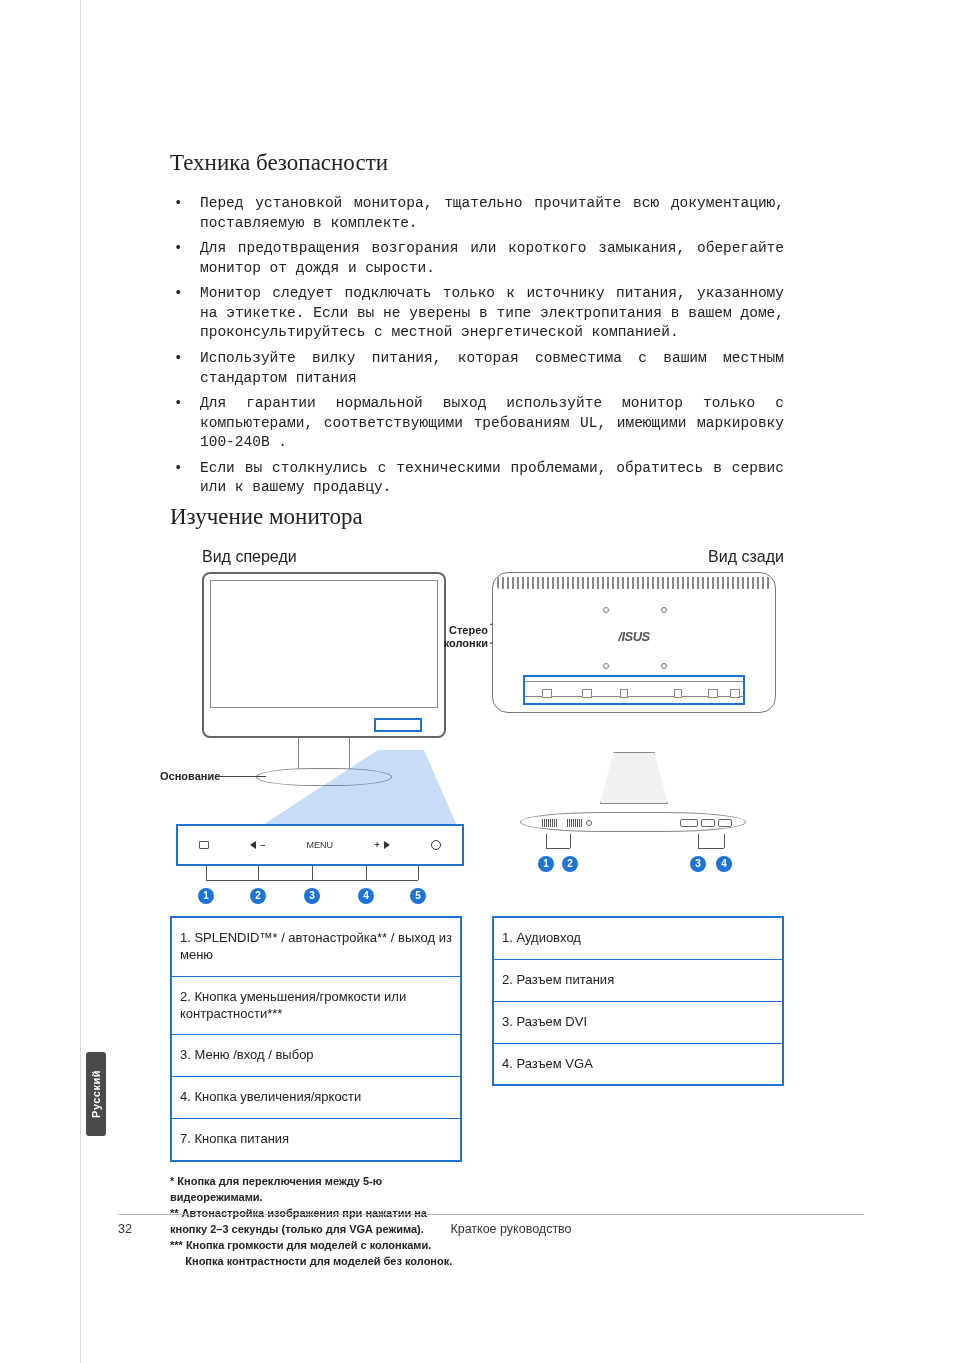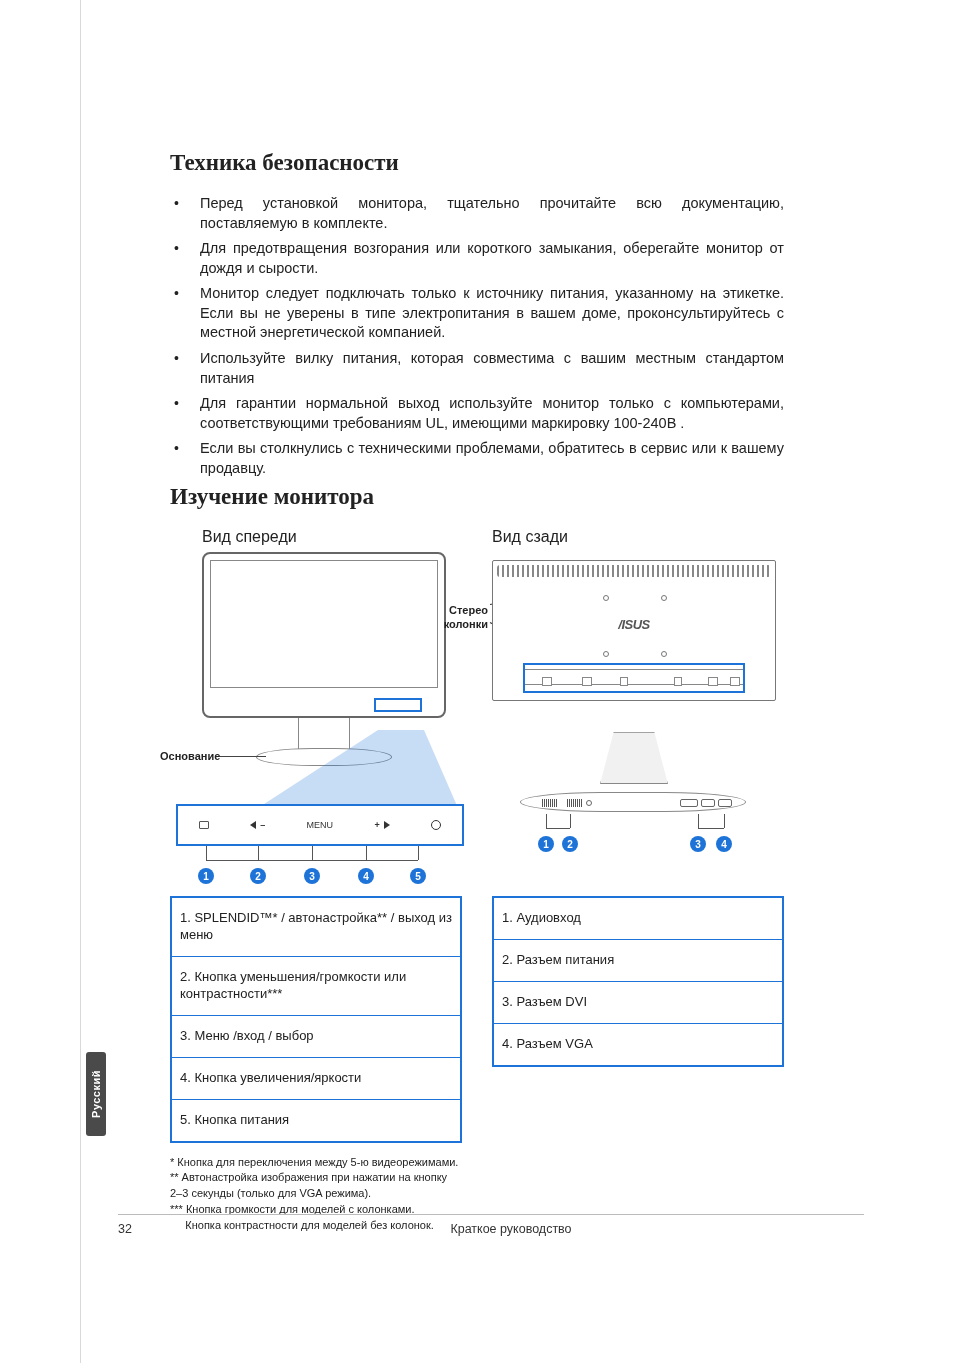--- a/index.html
+++ b/index.html
@@ -22,32 +22,33 @@
   .left-margin-line {
     position: absolute;
     left: 80px;
     top: 0;
     width: 1px;
     height: 1363px;
     background: #d9d9d9;
   }
   h2.serif {
     font-family: "Times New Roman", Times, serif;
-    font-weight: bold;
+    font-weight: normal;
     font-size: 23px;
     margin-bottom: 18px;
   }
   ul.safety { list-style: none; padding: 0; }
   ul.safety li {
     position: relative;
     padding-left: 30px;
     font-size: 14.5px;
     line-height: 1.35;
     margin-bottom: 6px;
     text-align: justify;
+    font-family: Liberation Mono, monospace;
   }
   ul.safety li::before {
     content: "•";
     position: absolute;
     left: 4px;
     top: 0;
     font-size: 14px;
   }
   .study { }
   .columns {
@@ -55,21 +56,21 @@
     gap: 30px;
     margin-top: 10px;
   }
   .col { flex: 1 1 0; min-width: 0; }
   .view-title {
     font-size: 16px;
     font-weight: 400;
     margin-bottom: 6px;
   }
   .view-title.front { padding-left: 32px; }
-  .view-title.rear { text-align: left; }
+  .view-title.rear { text-align: right; }
 
   
   .front-wrap { position: relative; height: 340px; text-align: center; }
   .monitor-front {
     position: absolute;
     left: 32px; top: 0;
     width: 244px; height: 166px;
     border: 2px solid #666; border-radius: 8px;
     background: #fff;
   }
@@ -140,22 +141,22 @@
   .front-marks .tick.t1 { left:30px; }
   .front-marks .tick.t2 { left:82px; }
   .front-marks .tick.t3 { left:136px; }
   .front-marks .tick.t4 { left:190px; }
   .front-marks .tick.t5 { left:242px; }
   .front-marks .hline.h1 { left:30px; width:212px; }
 
   
   .rear-wrap { position: relative; height: 340px; }
   .rear-body {
-    position:absolute; left:0; top:8px; width:284px; height:141px;
-    border:1px solid #777; border-radius:2px; background:#fff;
+    position:absolute; left:0; top:0; width:284px; height:141px;
+    border:1px solid #777; border-radius:16px; background:#fff;
   }
   .rear-top {
     position:absolute; left:4px; top:4px; right:4px; height:12px;
     background: repeating-linear-gradient(90deg,#888 0 2px,transparent 2px 5px);
     border-radius:3px;
   }
   .rear-screws .sc { position:absolute; width:6px; height:6px; border:1px solid #777; border-radius:50%; }
   .rear-logo {
     position:absolute; left:0; right:0; top:56px; text-align:center;
     font-style:italic; font-weight:bold; font-size:13px; letter-spacing:-0.5px; color:#555;
@@ -215,21 +216,21 @@
   }
   .legend .row {
     padding: 12px 8px;
     border-top: 1px solid #1e73d8;
     line-height: 1.3;
   }
   .legend .row:first-child { border-top: none; }
 
   .footnotes {
     font-size: 11px;
-    font-weight: normal;
+    font-weight: bold;
     line-height: 1.45;
     margin-top: 12px;
   }
 
   
   .side-tab {
     position: absolute;
     left: 86px;
     top: 1052px;
     width: 20px;
@@ -325,21 +326,21 @@
             <span class="num-circle n4">4</span>
             <span class="num-circle n5">5</span>
           </div>
         </div>
 
         <div class="legend">
           <div class="row">1. SPLENDID™* / автонастройка** / выход из меню</div>
           <div class="row">2.  Кнопка уменьшения/громкости или контрастности***</div>
           <div class="row">3. Меню /вход / выбор</div>
           <div class="row">4. Кнопка увеличения/яркости</div>
-          <div class="row">5. Кнопка питания</div>
+          <div class="row">7. Кнопка питания</div>
         </div>
 
         <div class="footnotes">
           <div>* Кнопка для переключения между 5-ю видеорежимами.</div>
           <div>** Автонастройка изображения при нажатии на кнопку 2–3 секунды  (только для VGA режима).</div>
           <div>*** Кнопка громкости для моделей с колонками.</div>
           <div>&nbsp;&nbsp;&nbsp;&nbsp;&nbsp;Кнопка контрастности для моделей без колонок.</div>
         </div>
       </div>
 

